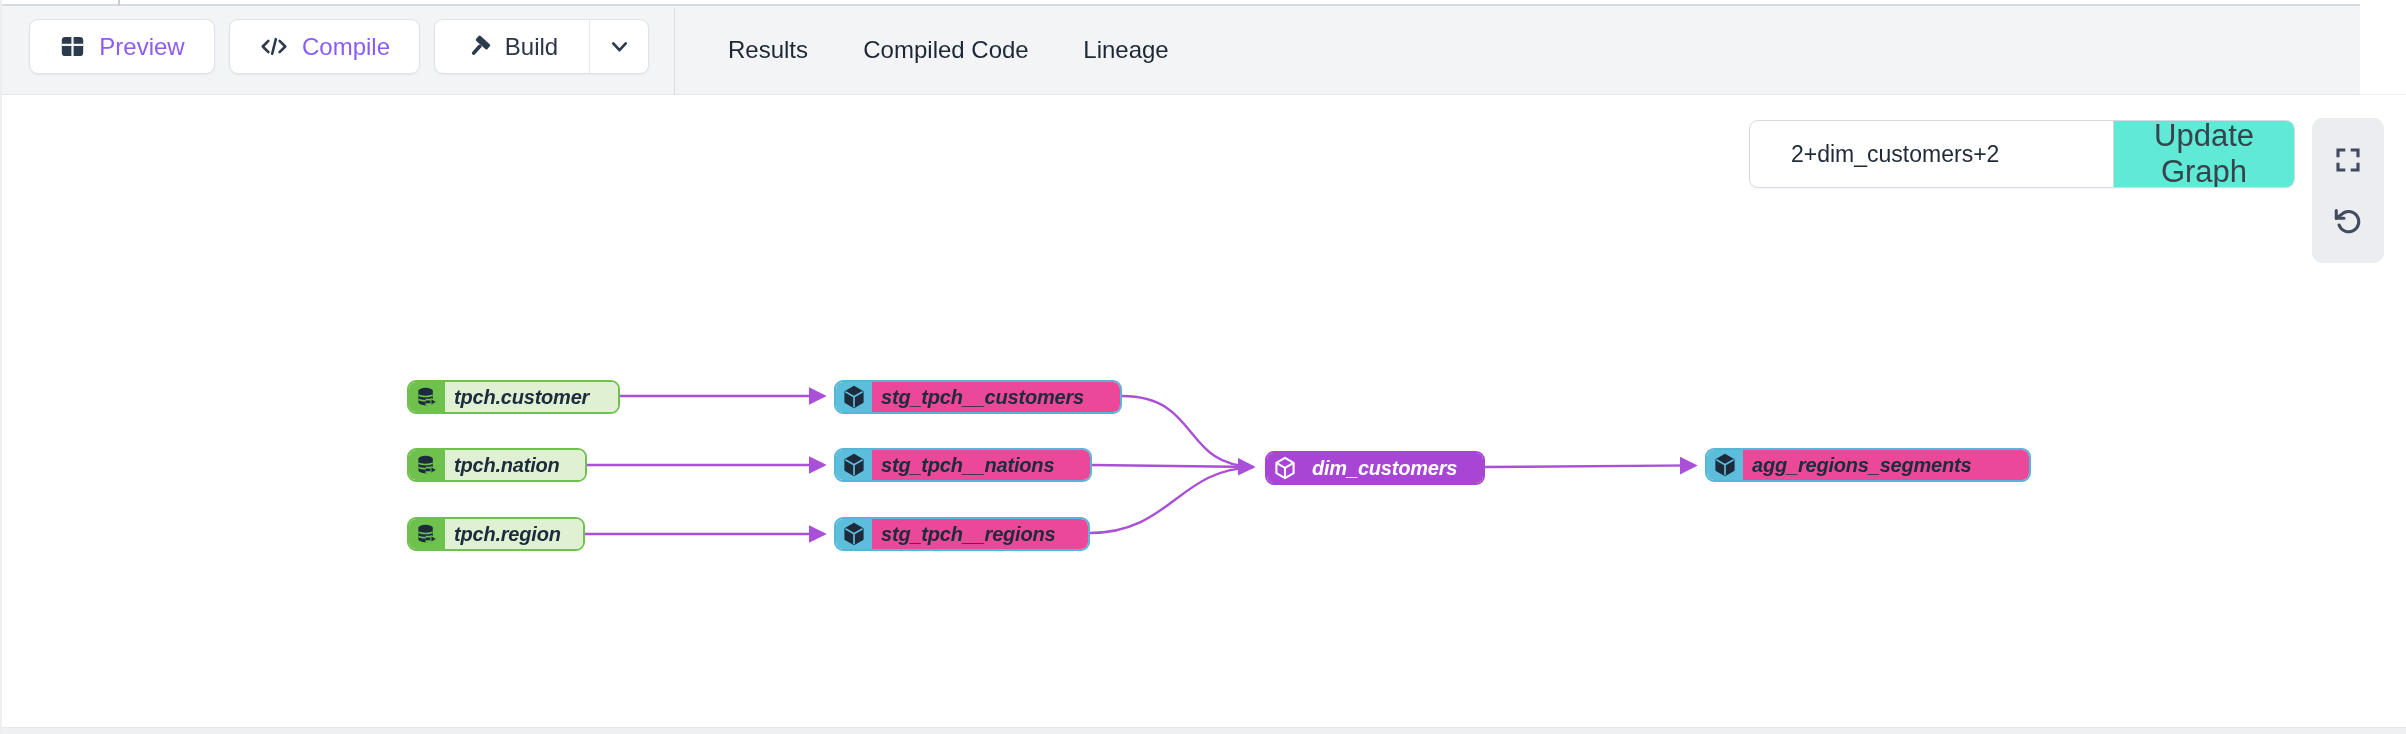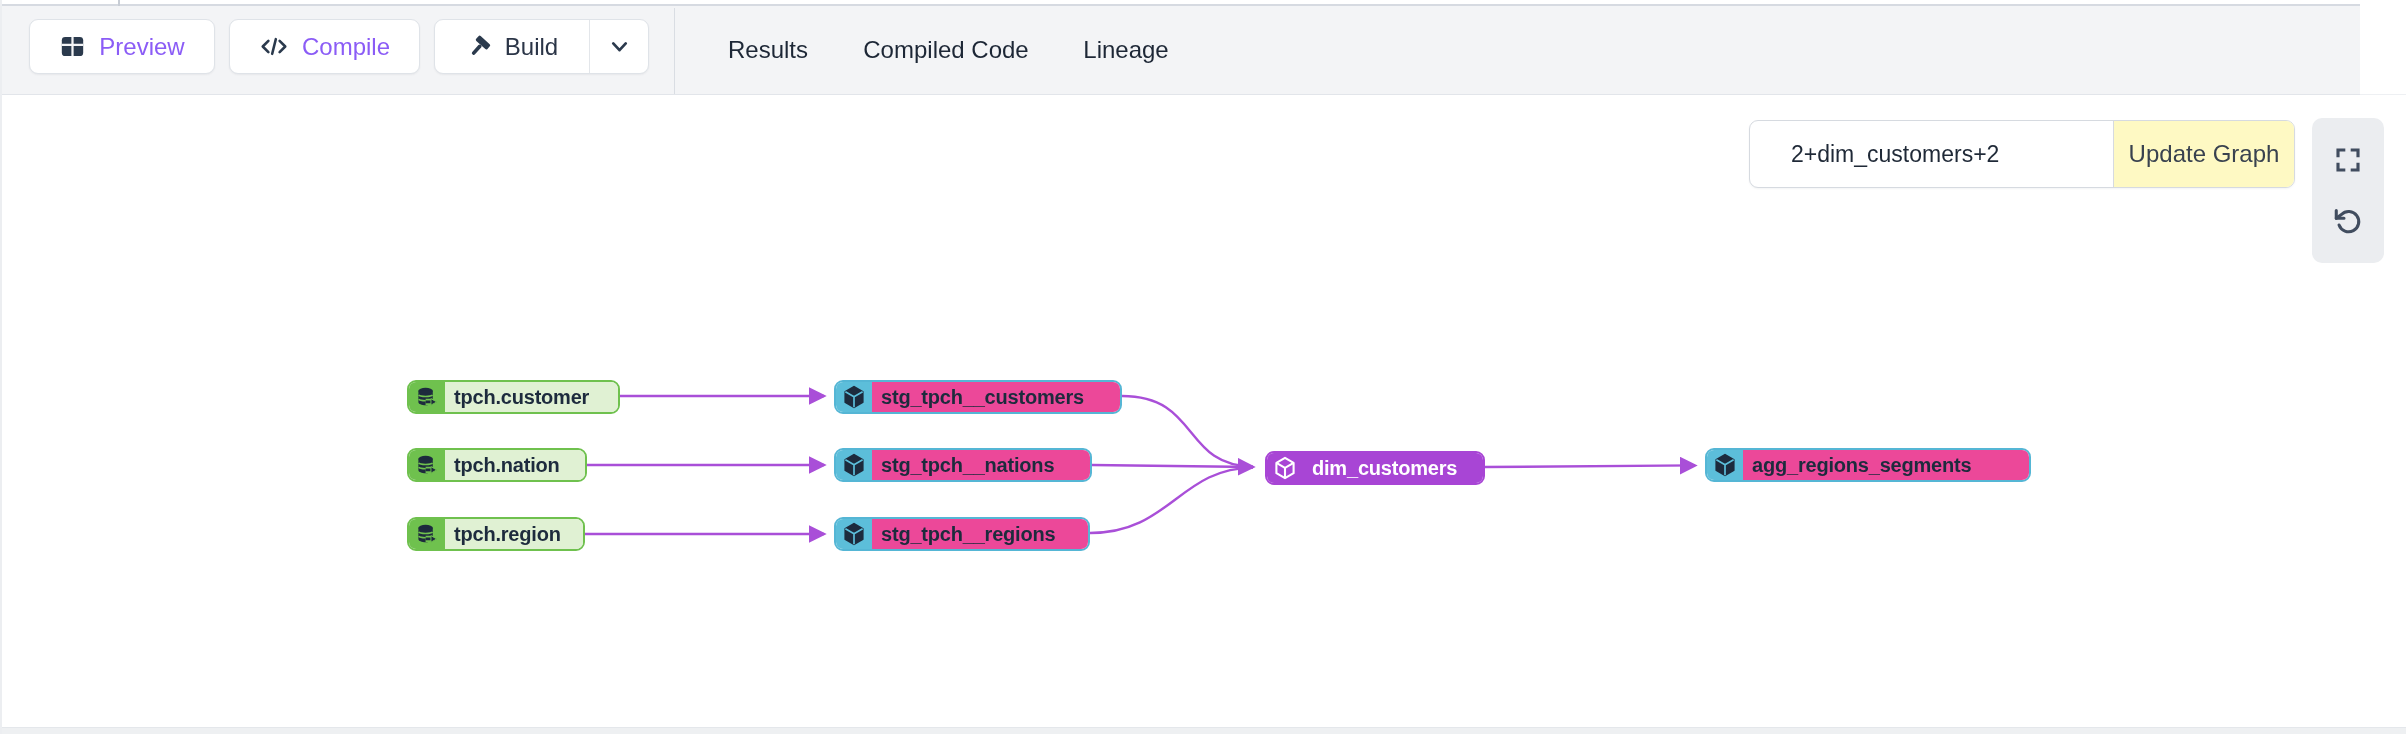--- a/index.html
+++ b/index.html
@@ -78,23 +78,23 @@
     position:absolute; left:1747px; top:25px; width:546px; height:68px;
     border:1px solid #d6dae0; border-radius:9px; background:#ffffff;
     display:flex; overflow:hidden; box-shadow:0 1px 2px rgba(27,36,50,.05);padding-left:20px;
   }
   .selector-input {
     width:343px; height:100%; border:none; outline:none; background:#ffffff;
     font-family:"Liberation Sans","DejaVu Sans",sans-serif;
     font-size:23px; color:#1f2937; padding:0 0 0 21px;
   }
   .update-btn {
-    flex:1; background:#fef9c3; border:none; border-left:1px solid #d6dae0;
+    flex:1; background:#5eead4; border:none; border-left:1px solid #d6dae0;
     font-family:"Liberation Sans","DejaVu Sans",sans-serif;
-    font-size:24px; color:#39424f; cursor:pointer;
+    font-size:31px; color:#39424f; cursor:pointer;
     display:flex; align-items:center; justify-content:center;
   }
 
   
   .view-panel {
     position:absolute; left:2310px; top:23px; width:72px; height:145px;
     background:#ebedf0; border-radius:10px;
     display:flex; flex-direction:column; align-items:center; justify-content:space-around;
     padding:12px 0;
   }
@@ -105,21 +105,21 @@
 
   
   .node {
     position:absolute; display:flex; align-items:stretch;
     border:2px solid; border-radius:9px; overflow:hidden; cursor:pointer;
     height:34px;
   }
   .node .nicon { width:36px; display:flex; align-items:center; justify-content:center; }
   .node .nlabel {
     flex:1; display:flex; align-items:center; padding:0 10px 0 9px;
-    font-size:20px; font-weight:700; white-space:nowrap; letter-spacing:-0.2px;
+    font-size:20px; font-weight:700; white-space:nowrap; letter-spacing:-0.2px;font-style:italic;
   }
   .node.src   { border-color:#6fc14e; }
   .node.src .nicon  { background:#6fc14e; }
   .node.src .nlabel { background:#e0f1d3; color:#1d2b3d; }
   .node.stg   { border-color:#55b6d5; }
   .node.stg .nicon  { background:#5cbeda; }
   .node.stg .nlabel { background:#ec4899; color:#1d2b3d;text-align:center; }
   .node.dim   { border-color:#a845d5; }
   .node.dim .nicon  { background:#a845d5; }
   .node.dim .nlabel { background:#a845d5; color:#ffffff; }

